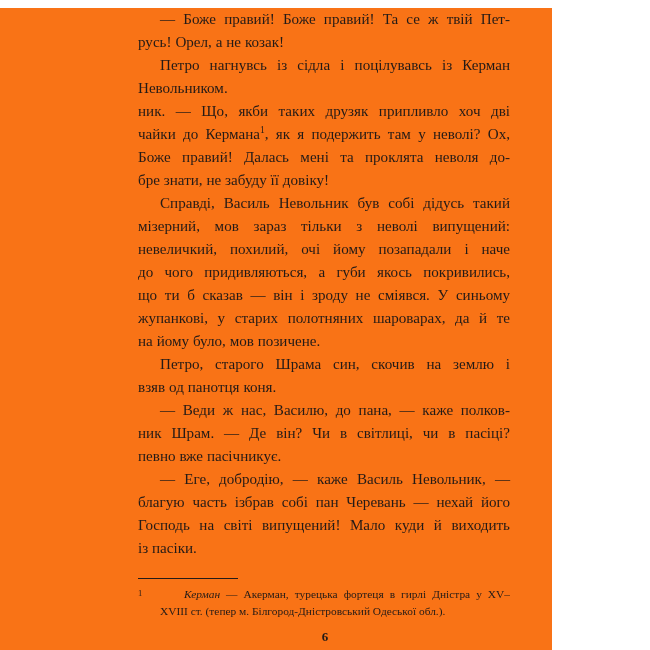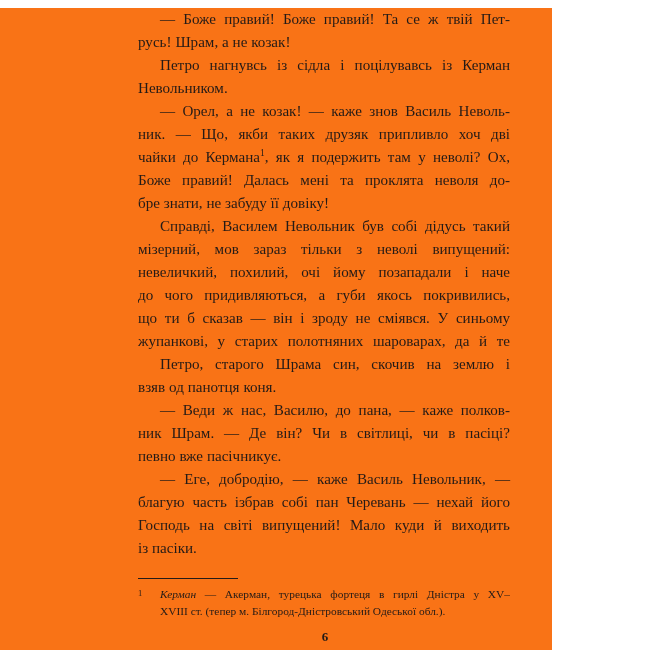--- a/index.html
+++ b/index.html
@@ -98,20 +98,21 @@
     line-height: 14px;
   }
 
   .footnote .fn-line {
     display: block;
   }
 
   .footnote .fn-line.just {
     text-align: justify;
     text-align-last: justify;
+    margin-left: 24px;
   }
 
   .footnote em {
     font-style: italic;
   }
 
   .page-number {
     position: absolute;
     left: 0;
     top: 621px;
@@ -125,43 +126,43 @@
 </style>
 </head>
 <body>
 
 <div class="page">
 
   <div class="text-column">
 
     <p class="para">
       <span class="line just indent">— Боже правий! Боже правий! Та се ж твій Пет-</span>
-      <span class="line last">русь! Шрам, а не козак!</span>
+      <span class="line last">русь! Орел, а не козак!</span>
     </p>
 
     <p class="para">
       <span class="line just indent">Петро нагнувсь із сідла і поцілувавсь із Керман</span>
       <span class="line last">Невольником.</span>
     </p>
 
     <p class="para">
-      <span class="line just indent">— Орел, а не козак! — каже знов Василь Неволь-</span>
       <span class="line just">ник. — Що, якби таких друзяк припливло хоч дві</span>
       <span class="line just"><span>чайки до Кермана</span><sup class="fn-ref">1</sup><span>, як я подержить там у неволі? Ох,</span></span>
       <span class="line just">Боже правий! Далась мені та проклята неволя до-</span>
       <span class="line last">бре знати, не забуду її довіку!</span>
     </p>
 
     <p class="para">
-      <span class="line just indent">Справді, Василем Невольник був собі дідусь такий</span>
+      <span class="line just indent">Справді, Василь Невольник був собі дідусь такий</span>
       <span class="line just">мізерний, мов зараз тільки з неволі випущений:</span>
       <span class="line just">невеличкий, похилий, очі йому позападали і наче</span>
       <span class="line just">до чого придивляються, а губи якось покривились,</span>
       <span class="line just">що ти б сказав — він і зроду не сміявся. У синьому</span>
       <span class="line just">жупанкові, у старих полотняних шароварах, да й те</span>
+      <span class="line last">на йому було, мов позичене.</span>
     </p>
 
     <p class="para">
       <span class="line just indent">Петро, старого Шрама син, скочив на землю і</span>
       <span class="line last">взяв од панотця коня.</span>
     </p>
 
     <p class="para">
       <span class="line just indent">— Веди ж нас, Василю, до пана, — каже полков-</span>
       <span class="line just">ник Шрам. — Де він? Чи в світлиці, чи в пасіці?</span>

